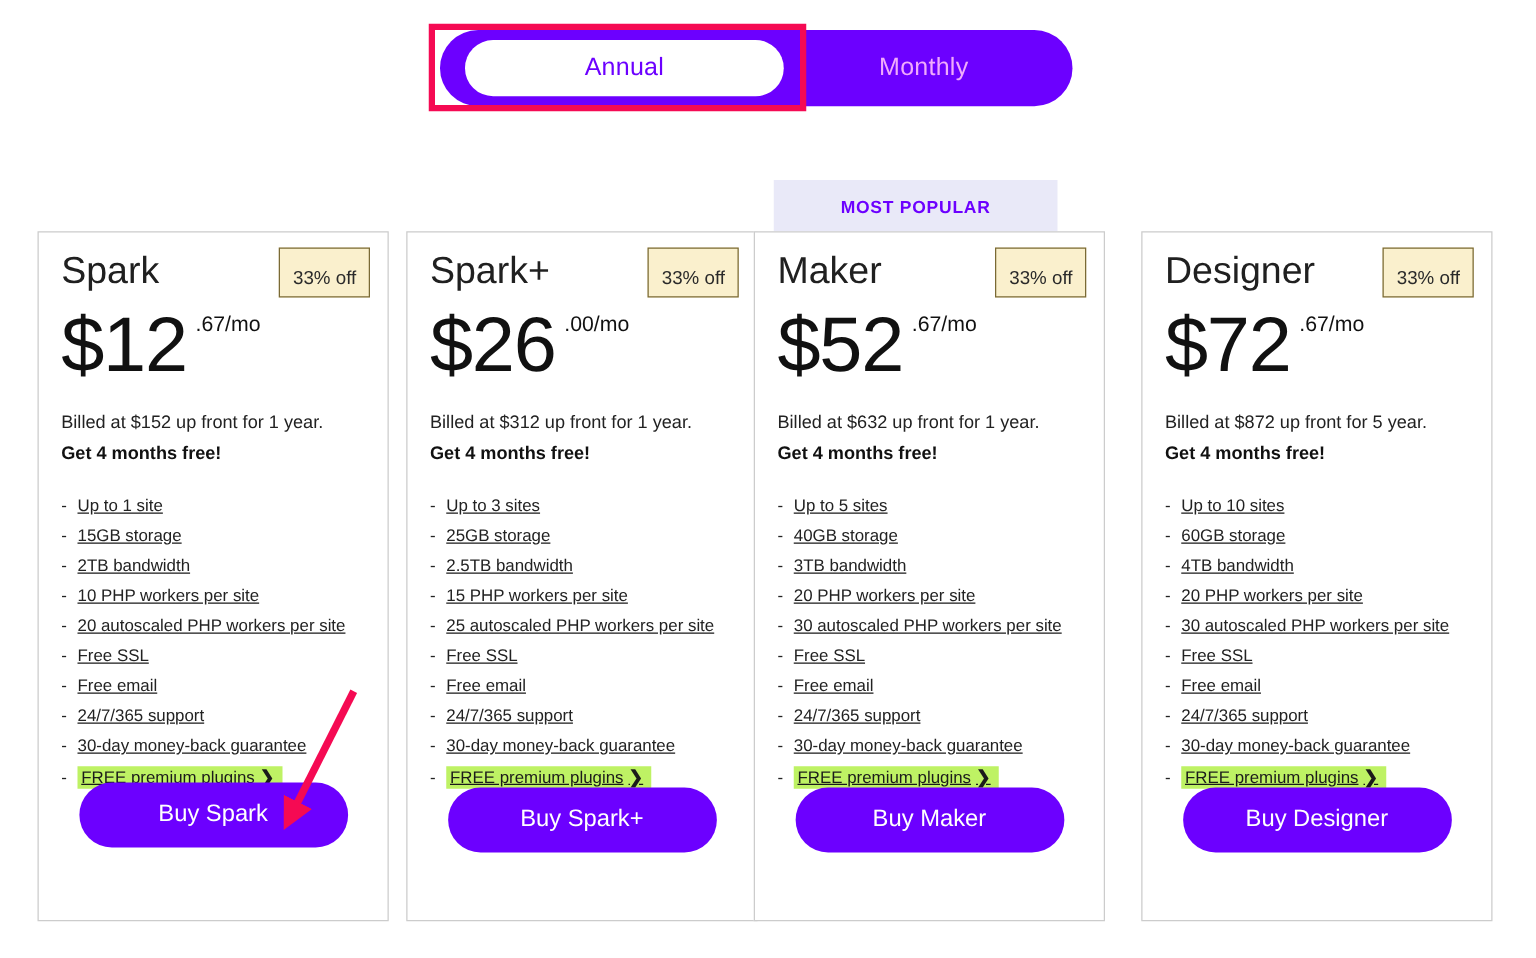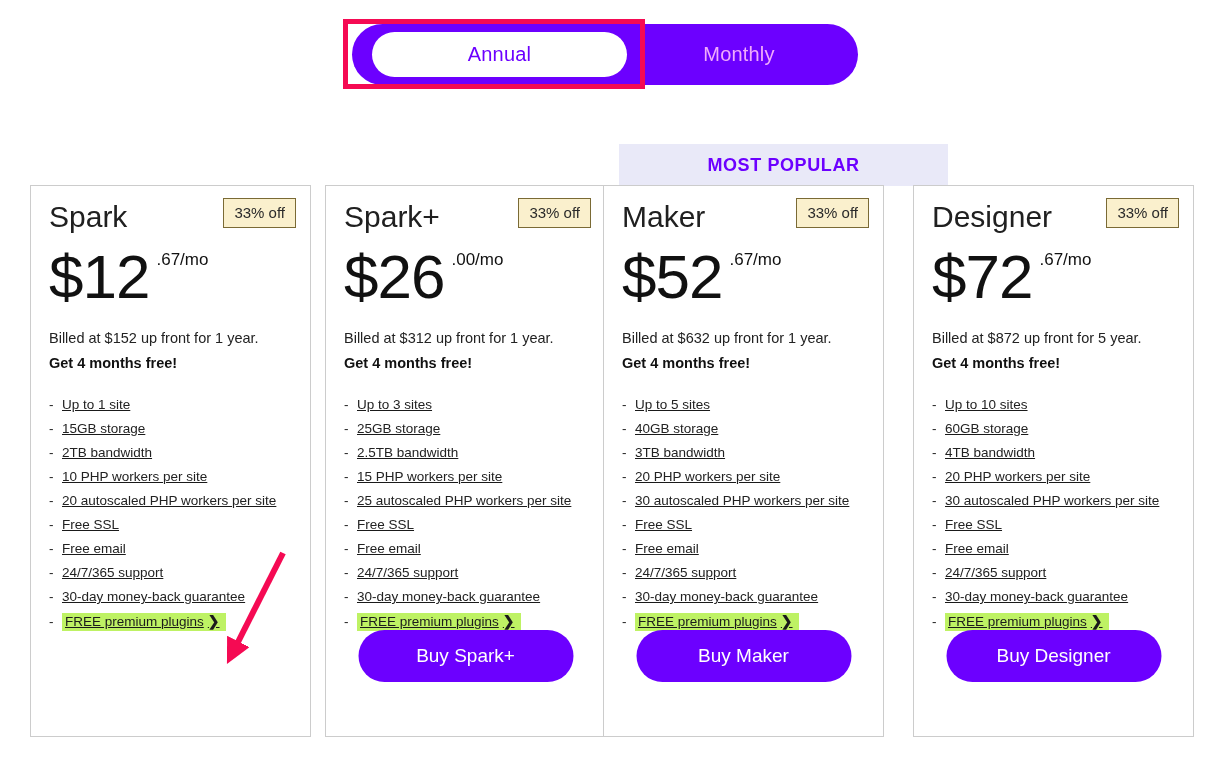--- a/index.html
+++ b/index.html
@@ -64,25 +64,25 @@
     box-sizing: border-box;
     pointer-events: none;
     z-index: 20;
   }
 
   
   .popular-banner {
     position: absolute;
     left: 619px;
     top: 144px;
-    width: 329px;
+    width: 227px;
     height: 42px;
     background: #E9E9F8;
     color: #6C00FF;
-    font-size: 18px;
+    font-size: 14px;
     font-weight: bold;
     letter-spacing: .6px;
     text-align: center;
     line-height: 42px;
     box-sizing: border-box;
   }
 
   
   .card {
     position: absolute;
@@ -112,21 +112,21 @@
     white-space: nowrap;
   }
   .discount-badge {
     position: absolute;
     right: 14px;
     top: 12px;
     background: #FAF0CD;
     border: 1px solid #7a6a35;
     color: #2a2a2a;
     font-size: 15px;
-    padding: 6px 10px 7px;
+    padding: 16px 10px 7px;
     line-height: 1;
     white-space: nowrap;
   }
 
   .price-row {
     position: relative;
     margin: 2px 0 0 18px;
     height: 62px;
   }
   .price-main {
@@ -239,20 +239,21 @@
     <li><span class="feature-dash">-</span><span>15GB storage</span></li>
     <li><span class="feature-dash">-</span><span>2TB bandwidth</span></li>
     <li><span class="feature-dash">-</span><span>10 PHP workers per site</span></li>
     <li><span class="feature-dash">-</span><span>20 autoscaled PHP workers per site</span></li>
     <li><span class="feature-dash">-</span><span>Free SSL</span></li>
     <li><span class="feature-dash">-</span><span>Free email</span></li>
     <li><span class="feature-dash">-</span><span>24/7/365 support</span></li>
     <li><span class="feature-dash">-</span><span>30-day money-back guarantee</span></li>
     <li><span class="feature-dash">-</span><span class="plugins-link"><span>FREE premium plugins</span><span class="chev">❯</span></span></li>
   </ul>
+  <button class="buy-button buy-1">Buy Spark</button>
 </div>
 
 <div class="card card-2">
   <div class="card-head">
     <div class="plan-name">Spark+</div>
     <div class="discount-badge">33% off</div>
   </div>
   <div class="price-row">
     <span class="price-main">$26</span><span class="price-cents">.00/mo</span>
   </div>

